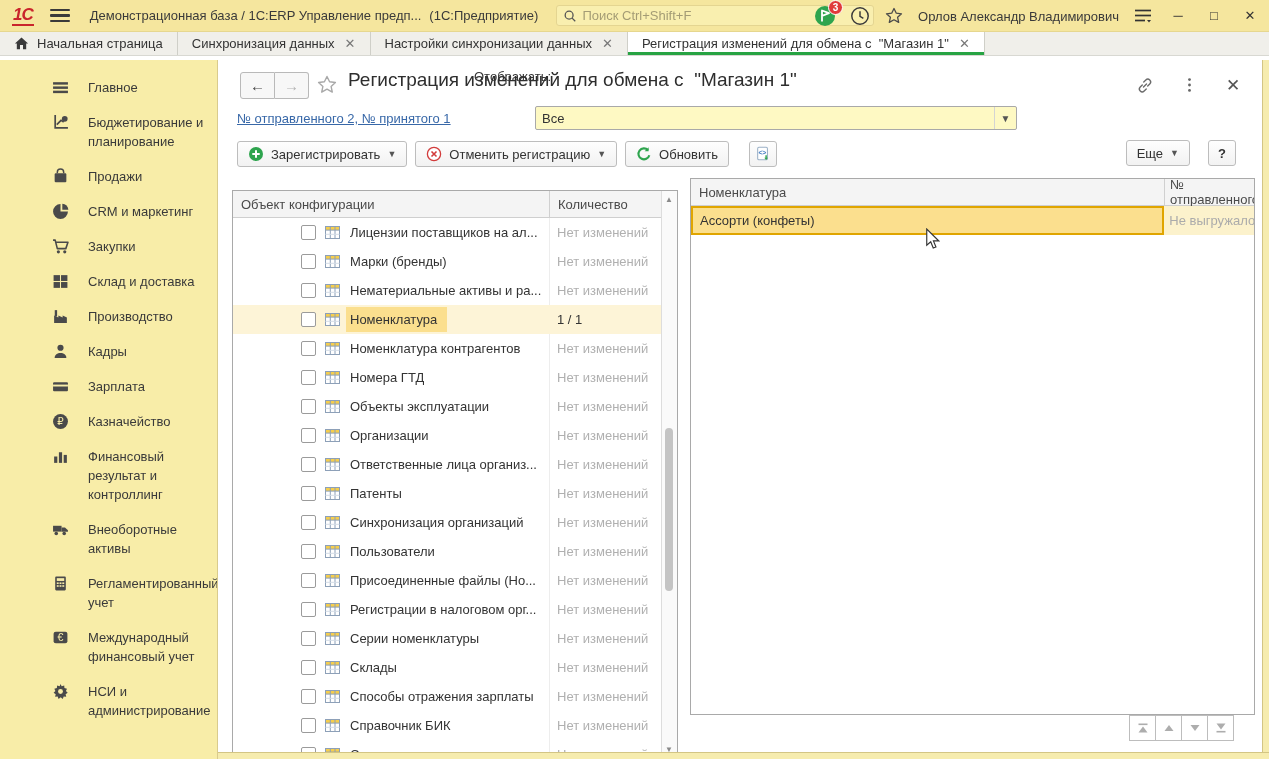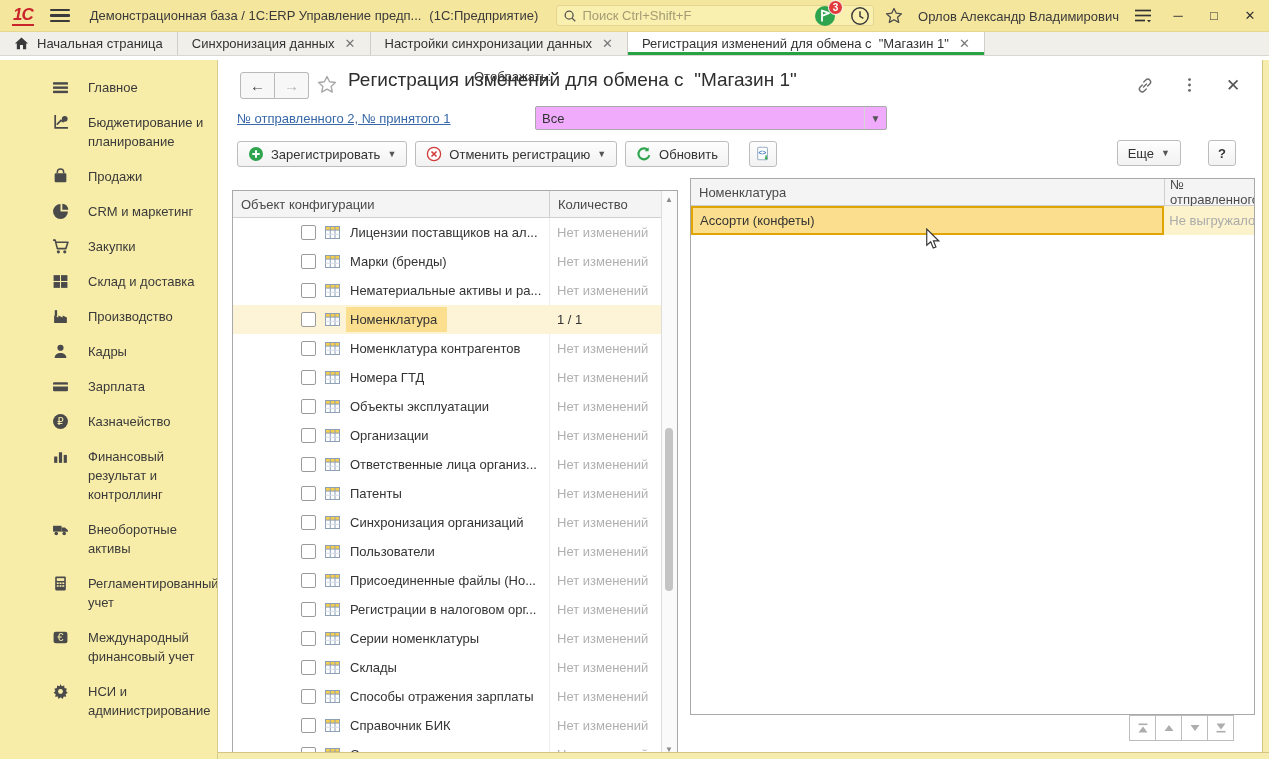--- a/index.html
+++ b/index.html
@@ -47,31 +47,31 @@
   .navbtn.fwd{border-radius:0 3px 3px 0;border-left:none;color:#B4B4B4;}
   .fav-star{position:absolute;left:98px;top:14px;width:22px;height:22px;cursor:pointer;}
   .page-title{position:absolute;left:130px;top:9px;font-size:19px;color:#2e2e2e;}
   .hdr-icons{position:absolute;top:16px;right:20px;display:flex;gap:26px;align-items:center;}
   .hdr-ico{width:18px;height:18px;display:flex;align-items:center;justify-content:center;color:#666;cursor:pointer;}
   .hdr-close{font-size:17px;color:#555;}
 
   .info-row{position:absolute;left:19px;top:46px;height:25px;display:flex;align-items:center;}
   .counters-link{color:#3868A8;text-decoration:underline;cursor:pointer;}
   .display-label{position:absolute;left:237px;top:4px;white-space:pre;color:#333;width:90px;}
-  .combo{position:absolute;left:317px;top:0px;width:352px;height:24px;border:1px solid #A9A9A9;border-radius:2px;background:#f0abfc;box-sizing:border-box;display:flex;align-items:center;cursor:pointer;}
+  .combo{position:absolute;left:317px;top:0px;width:482px;height:24px;border:1px solid #A9A9A9;border-radius:2px;background:#fef9c3;box-sizing:border-box;display:flex;align-items:center;cursor:pointer;}
   .combo .val{flex:1;padding-left:6px;}
   .combo .dd{width:21px;height:100%;border-left:1px solid #D4D4D4;display:flex;align-items:center;justify-content:center;color:#555;font-size:10px;}
 
   .toolbar{position:absolute;left:19px;top:80px;height:28px;display:flex;gap:8px;align-items:center;}
   .btn{height:26px;border:1px solid #BDBDBD;border-radius:3px;background:linear-gradient(#FEFEFE,#F2F2F2);display:flex;align-items:center;padding:0 10px;cursor:pointer;color:#333;box-sizing:border-box;}
   .btn .bicon{width:16px;height:16px;margin-right:7px;display:flex;align-items:center;justify-content:center;}
   .btn .caret{margin-left:7px;font-size:9px;color:#555;}
   .btn.icon-only{width:28px;padding:0;justify-content:center;}
   .btn.icon-only .bicon{margin:0;}
-  .toolbar-right{position:absolute;right:26px;top:80px;display:flex;gap:27px;}
+  .toolbar-right{position:absolute;right:26px;top:80px;display:flex;gap:18px;}
   .btn.help{width:28px;justify-content:center;padding:0;font-weight:bold;}
 
   
   .panel{position:absolute;background:#fff;border:1px solid #A9A9A9;box-sizing:border-box;overflow:hidden;}
   .panel.left{left:14px;top:118px;width:446px;height:568px;margin-top:12px;}
   .panel.right{left:472px;top:118px;width:565px;height:537px;}
   .thead{height:27px;background:#F4F4F4;border-bottom:1px solid #CFCFCF;box-sizing:border-box;display:flex;color:#4a4a4a;}
   .th{display:flex;align-items:center;padding-left:8px;box-sizing:border-box;cursor:pointer;}
   .left .th.c1{width:316px;}
   .left .th.c2{width:113px;border-left:1px solid #D0D0D0;}

